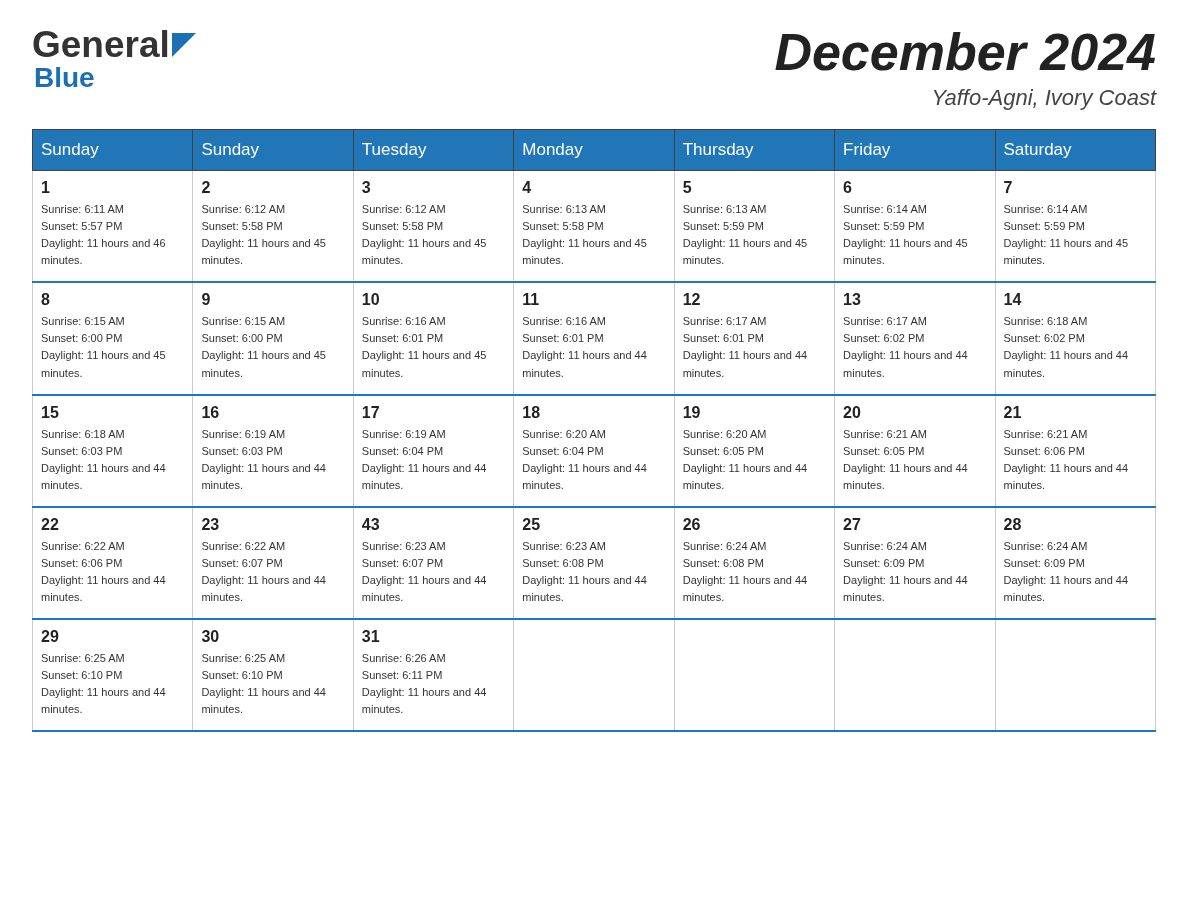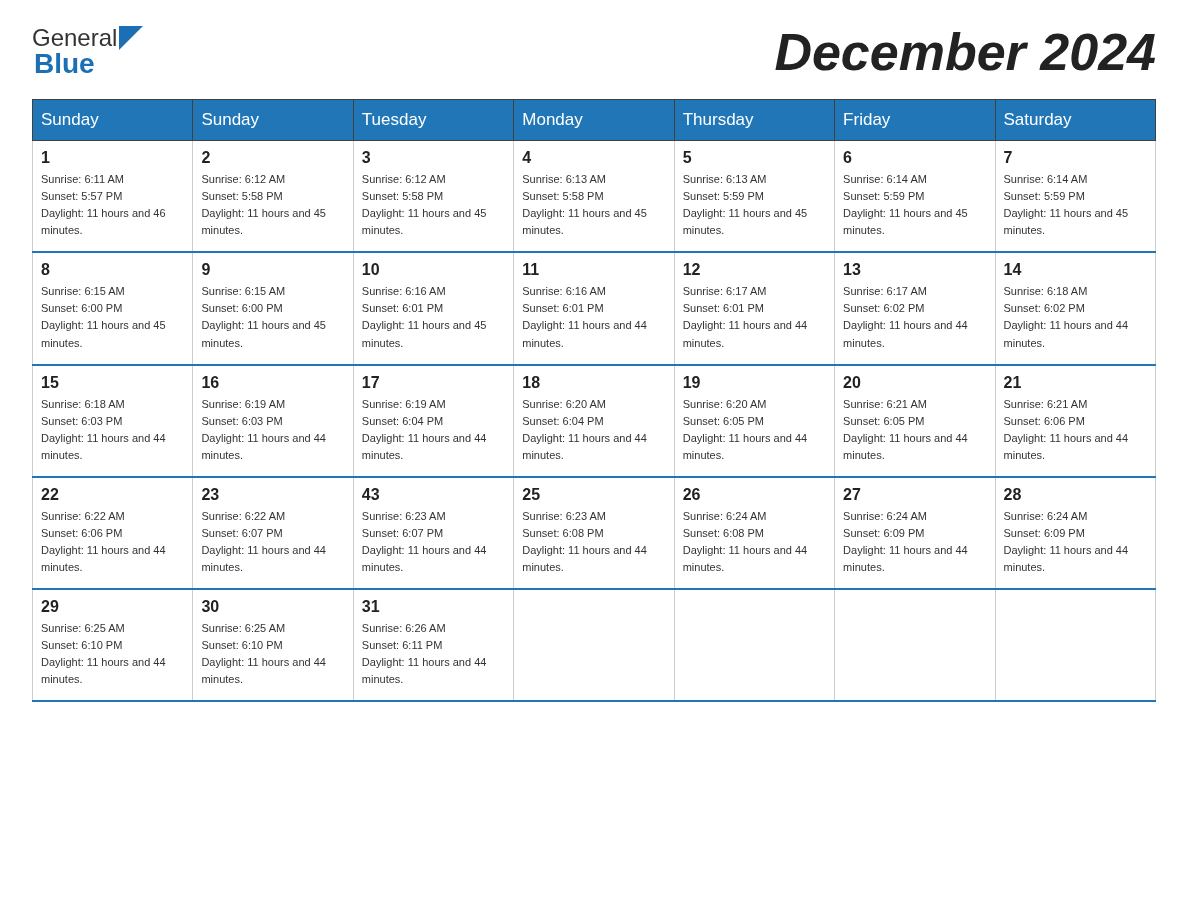--- a/index.html
+++ b/index.html
@@ -17,22 +17,22 @@
       margin-bottom: 18px;
     }
     .logo {
       display: flex;
       flex-direction: column;
       align-items: flex-start;
     }
     .logo-text {
       display: flex;
       align-items: center;
-      font-size: 24px;
-      font-weight: normal;
+      font-size: 37px;
+      font-weight: bold;
       color: #333;
     }
     .logo-general { color: #333; }
     .logo-blue { color: #1a6fb5; }
     .logo-triangle {
       width: 0;
       height: 0;
       border-left: 12px solid #1a6fb5;
       border-top: 12px solid #1a6fb5;
       border-right: 12px solid transparent;
@@ -105,20 +105,21 @@
     <div class="logo-text">
       <span class="logo-general">General</span>
       <span class="logo-triangle"></span>
     </div>
     <div style="margin-top:-4px; margin-left:2px;">
       <span class="logo-blue" style="font-size:28px; font-weight:bold;text-align:right;">Blue</span>
     </div>
   </div>
   <div class="title-block">
     <div class="month-title">December 2024</div>
+    <div class="location">Yaffo-Agni, Ivory Coast</div>
   </div>
 </div>
 
 <table>
   <thead>
     <tr>
     <th>Sunday</th>
         <th>Sunday</th>
         <th>Tuesday</th>
         <th>Monday</th>

